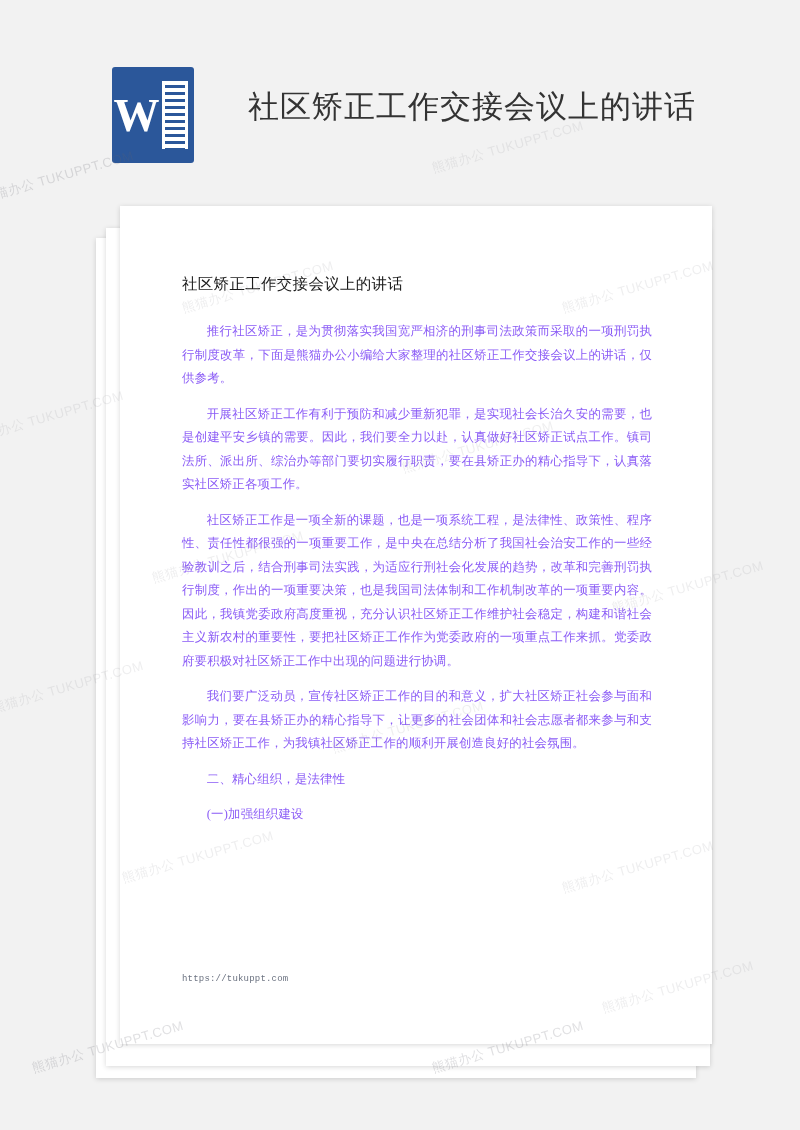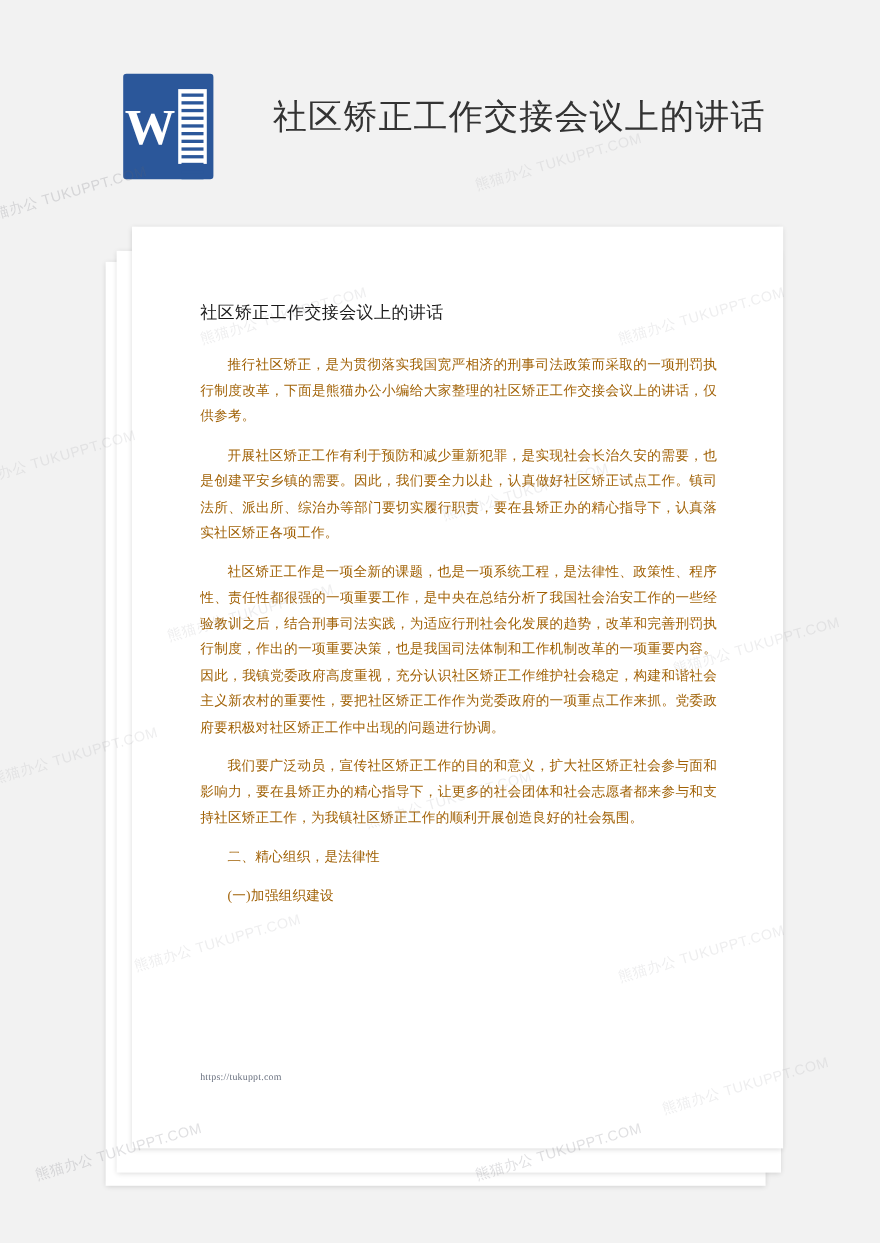--- a/index.html
+++ b/index.html
@@ -128,33 +128,33 @@
     font-size: 15.5px;
     color: #1a1a1a;
     line-height: 24px;
     margin: 0 0 24px 0;
     letter-spacing: 0.3px;
   }
   .para {
     font-family: Liberation Serif, serif;
     font-size: 12.4px;
     line-height: 23.5px;
-    color: #a16207;
+    color: #8b5cf6;
     margin: 0 0 12px 0;
     text-align: justify;
     text-indent: 2em;
     letter-spacing: 0.2px;
   }
   .footer-url {
     position: absolute;
     left: 62px;
     top: 768px;
     font-size: 9px;
     color: #6b7280;
-    font-family: Liberation Serif, serif;
+    font-family: Liberation Mono, monospace;
     letter-spacing: 0.2px;
   }
 
   
   .wm {
     position: absolute;
     color: rgba(120,120,130,0.13);
     font-size: 13px;
     font-family: "Liberation Sans", sans-serif;
     transform: rotate(-16deg);

